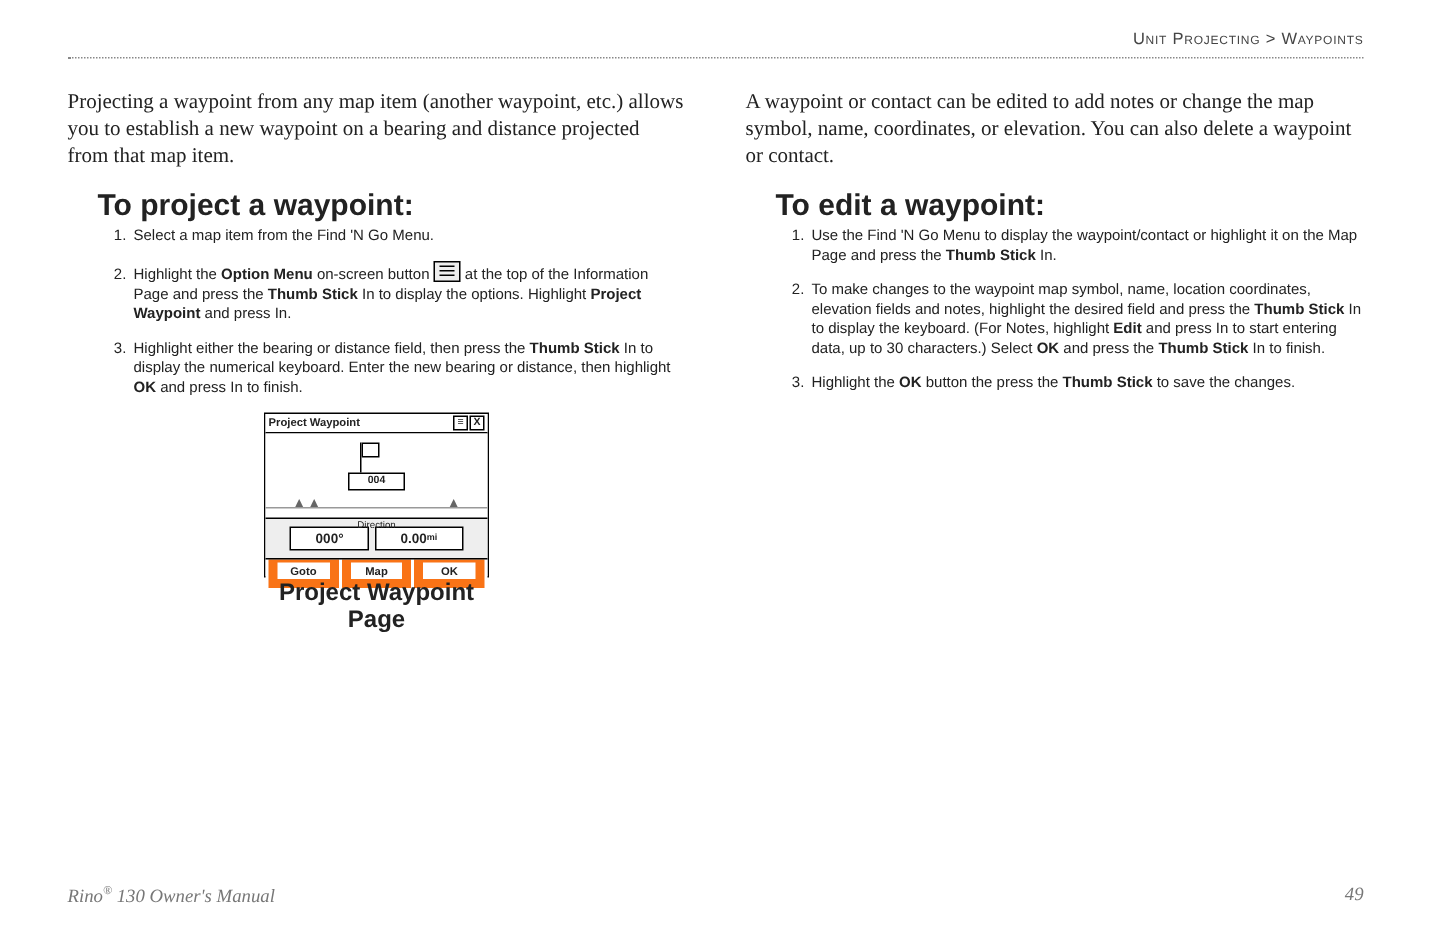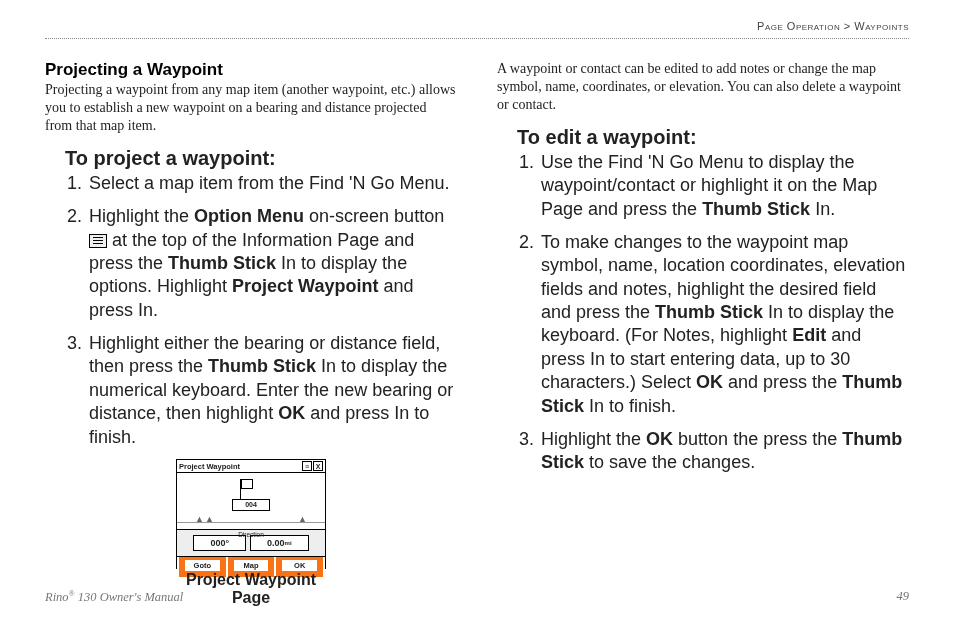--- a/index.html
+++ b/index.html
@@ -68,21 +68,21 @@
     font-weight: bold;
     font-size: 20px;
     margin: 10px 0 2px 20px;
   }
   ol {
     margin: 0 0 0 20px;
     padding-left: 22px;
   }
   ol li {
     font-family: Arial, Helvetica, sans-serif;
-    font-size: 18px;
+    font-size: 10px;
     line-height: 1.3;
     margin-bottom: 10px;
     padding-left: 2px;
   }
   .b { font-weight: bold; }
   .menu-icon {
     display: inline-block;
     width: 18px;
     height: 14px;
     border: 1px solid #000;
@@ -218,28 +218,27 @@
     font-size: 12.5px;
     color: #777;
   }
   .footer .sup { font-size: 8px; vertical-align: super; font-style: italic; }
 </style>
 </head>
 <body>
 
 <div class="page">
   <div class="breadcrumb">
-    <span>Page Operation</span><span> &gt; </span><span>Waypoints</span>
+    <span>Unit Projecting</span><span> &gt; </span><span>Waypoints</span>
   </div>
   <div class="hr"></div>
 
   <div class="columns">
 
     <div class="col">
-      <h2>Projecting a Waypoint</h2>
       <p class="intro">Projecting a waypoint from any map item (another waypoint, etc.) allows you to establish a new waypoint on a bearing and distance projected from that map item.</p>
       <h3>To project a waypoint:</h3>
       <ol>
         <li>Select a map item from the Find 'N Go Menu.</li>
         <li>
           <span>Highlight the </span><span class="b">Option Menu</span><span> on-screen button </span><span class="menu-icon"></span><span> at the top of the Information Page and press the </span><span class="b">Thumb Stick</span><span> In to display the options. Highlight </span><span class="b">Project Waypoint</span><span> and press In.</span>
         </li>
         <li>
           <span>Highlight either the bearing or distance field, then press the </span><span class="b">Thumb Stick</span><span> In to display the numerical keyboard. Enter the new bearing or distance, then highlight </span><span class="b">OK</span><span> and press In to finish.</span>
         </li>

